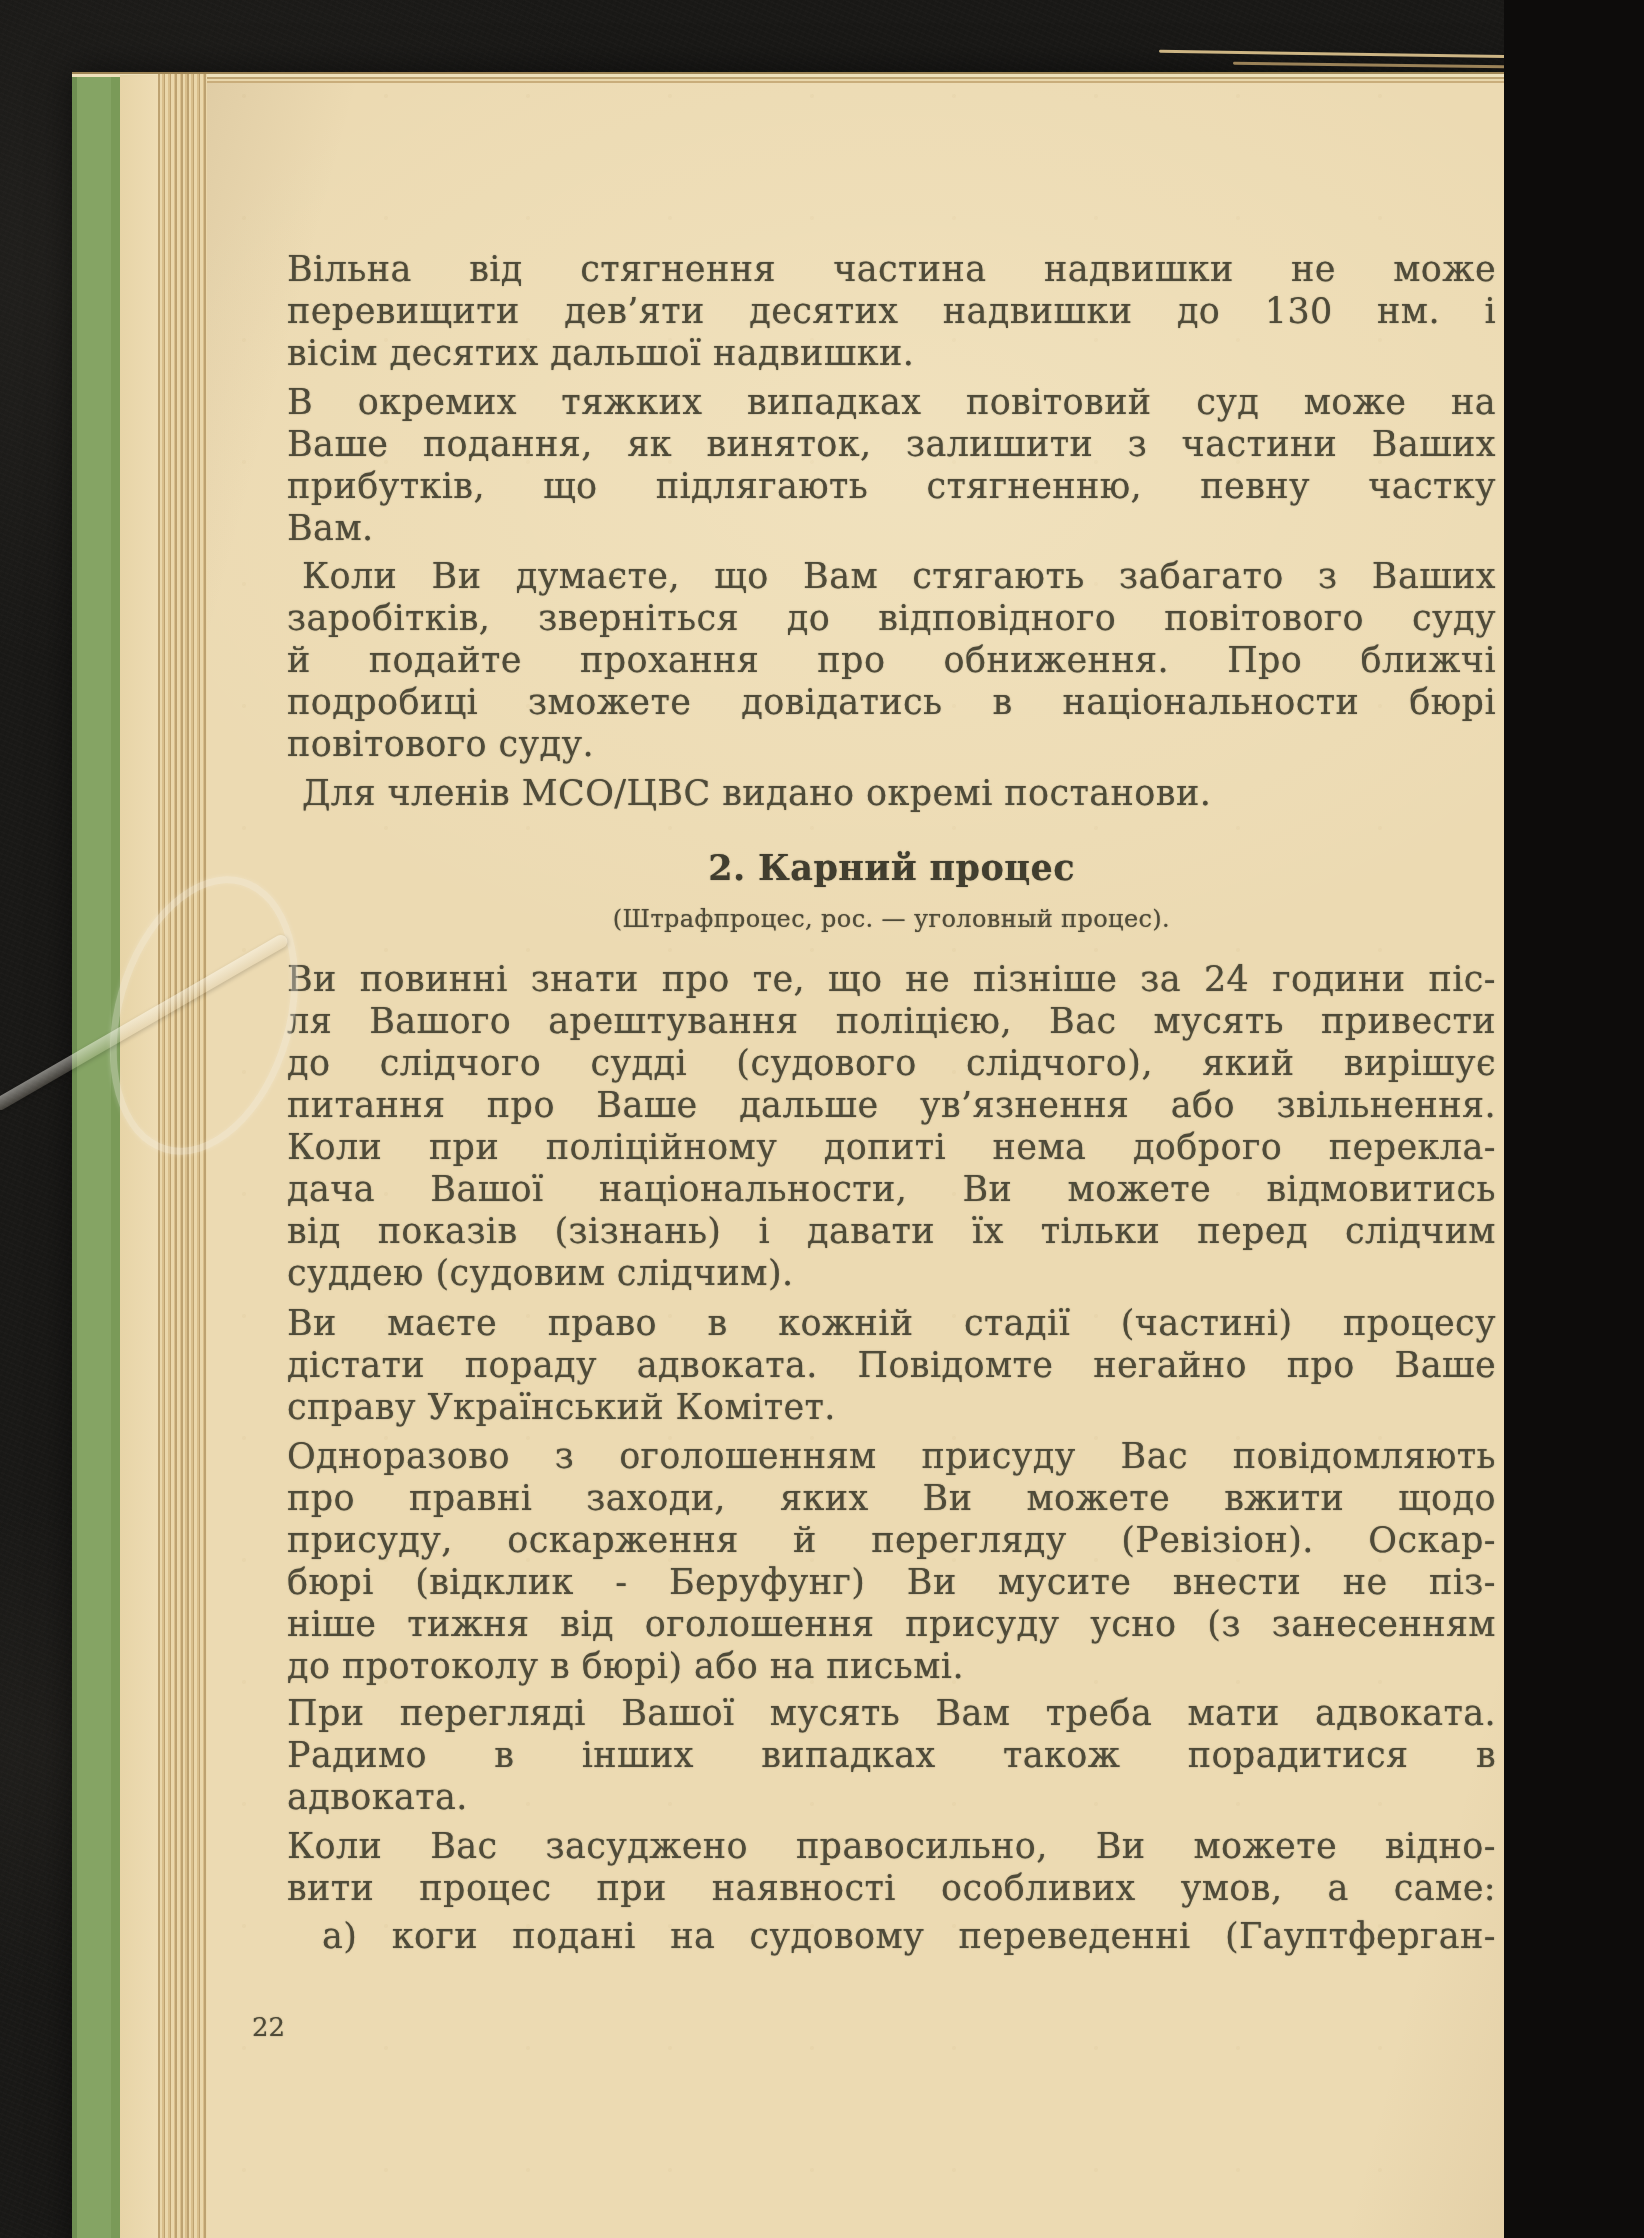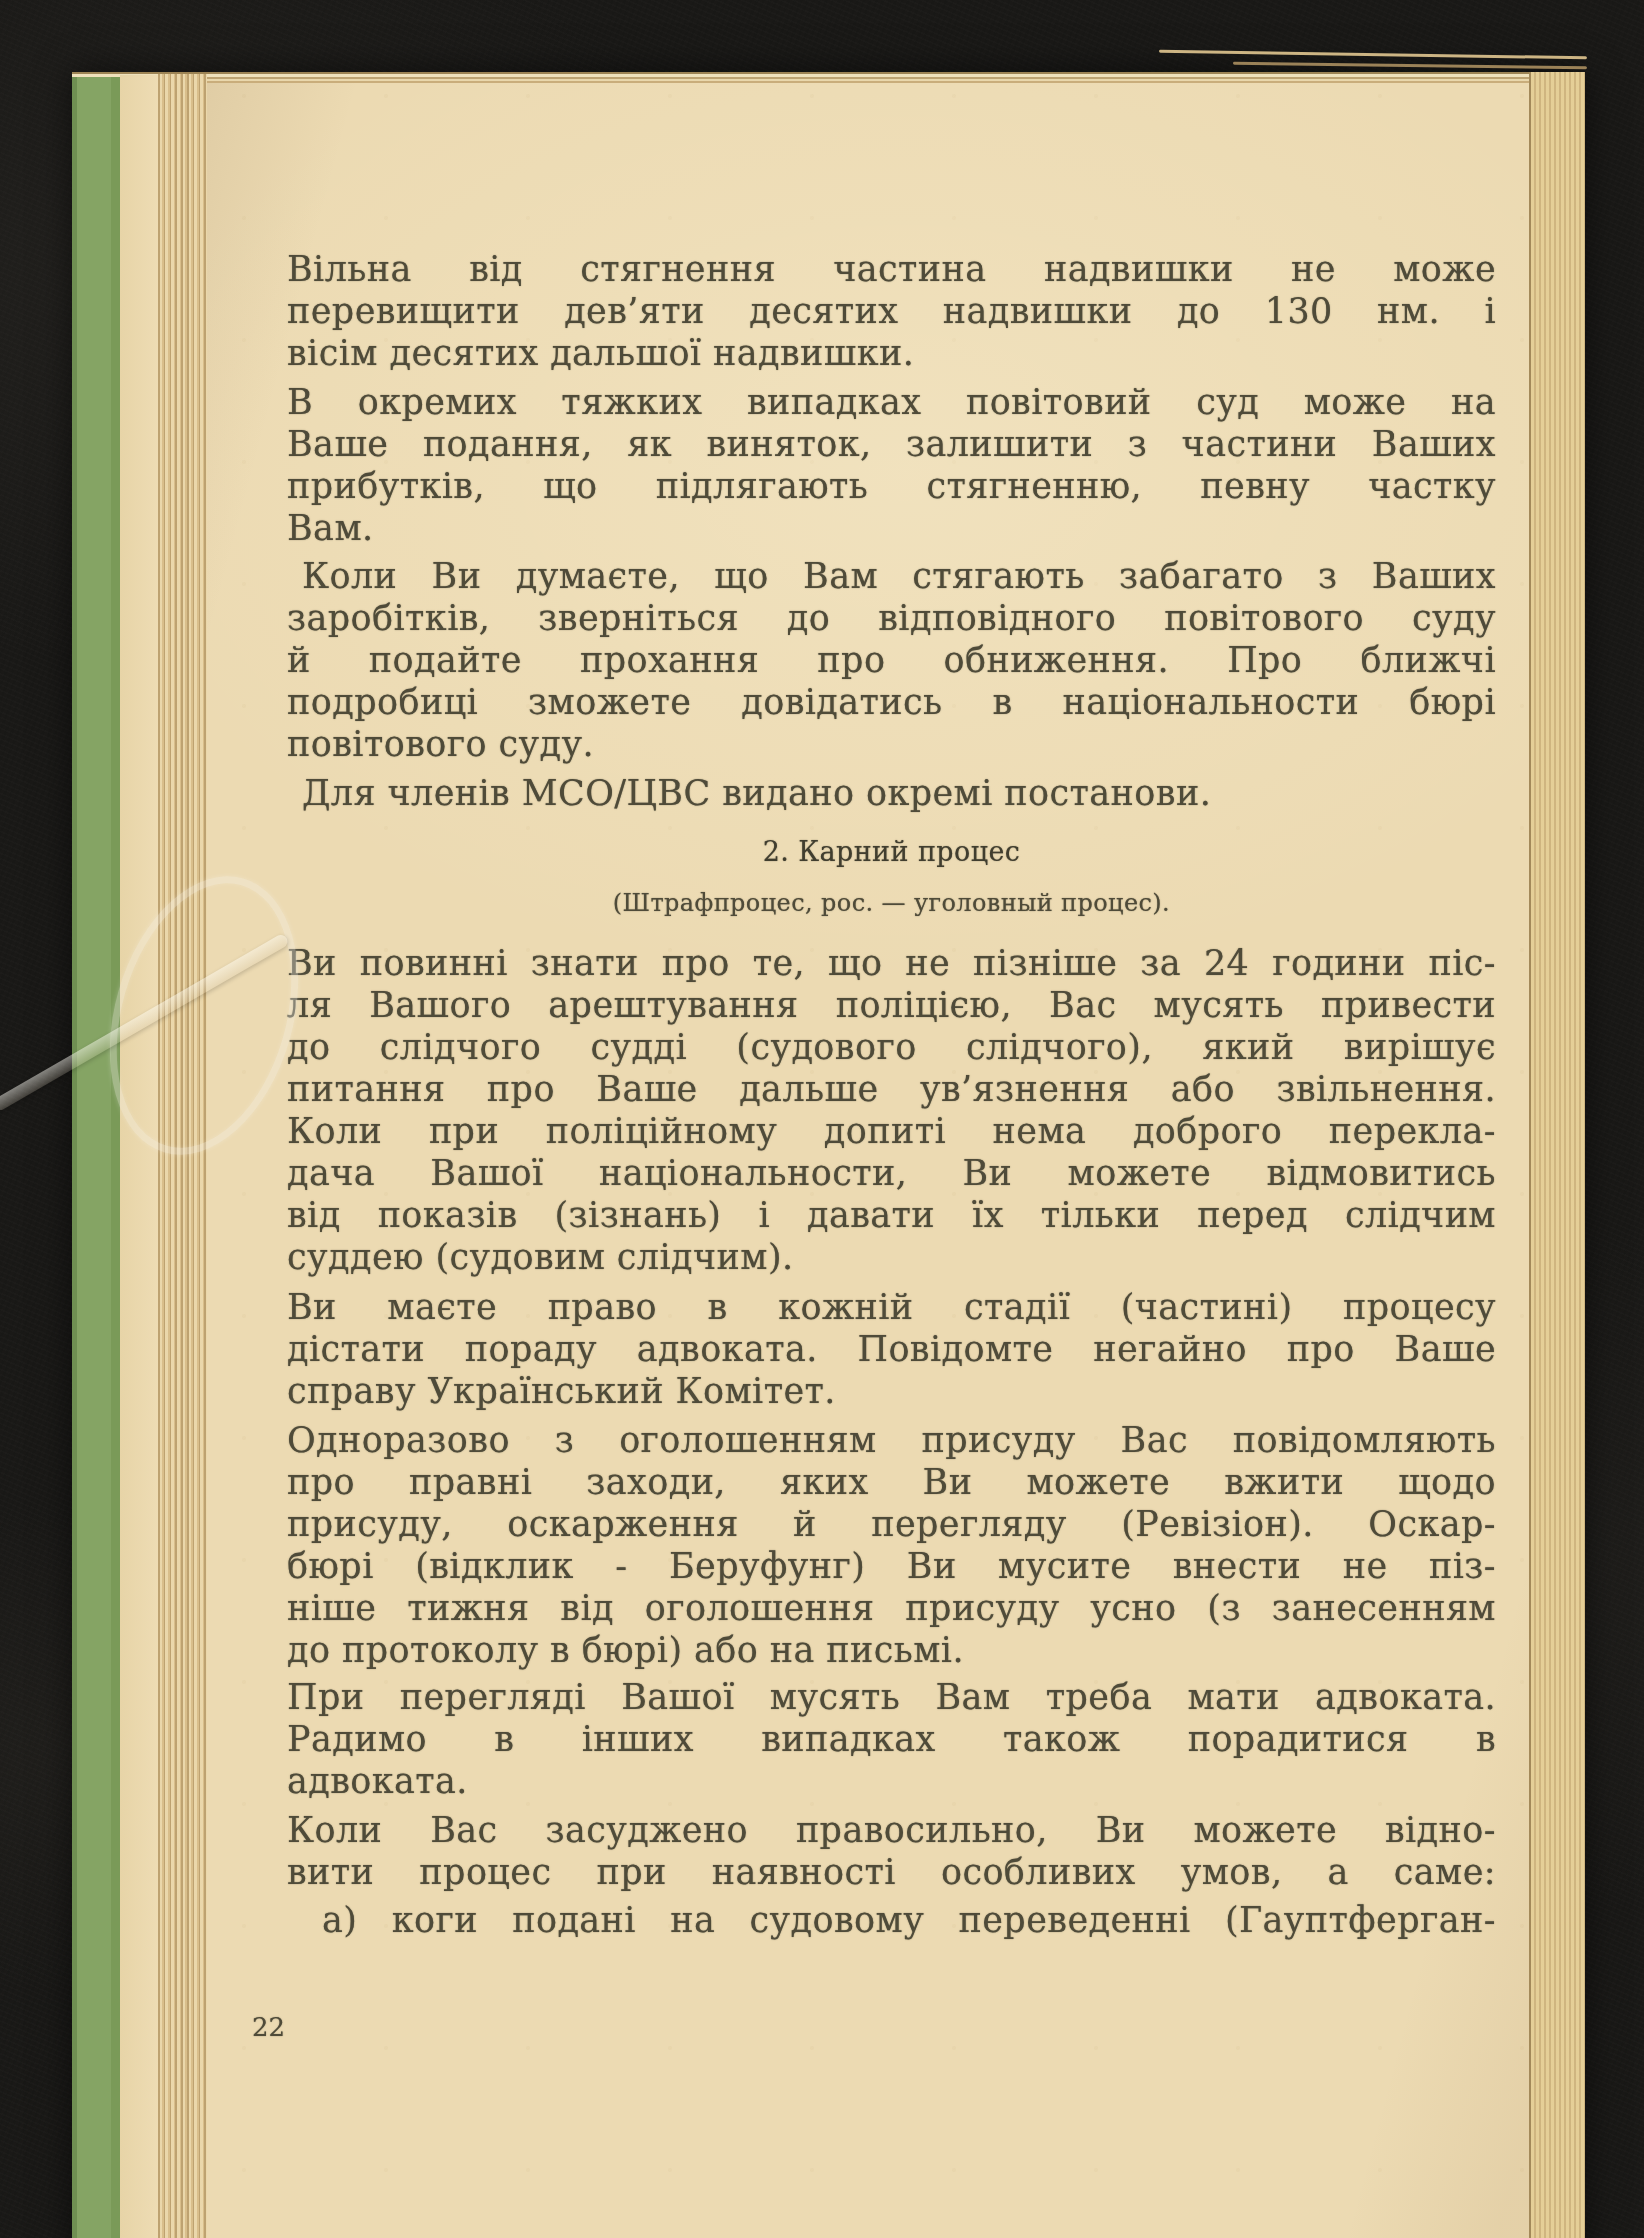--- a/index.html
+++ b/index.html
@@ -1,17 +1,17 @@
 <!DOCTYPE html>
 <html style="font-size:13px"><head>
 <meta charset="utf-8">
 <style>
   html,body{margin:0;padding:0;background:#0d0c0b;}
   .photo{
-    position:relative;width:1644px;height:2239px;overflow:hidden;
+    position:relative;width:1504px;height:2239px;overflow:hidden;
     background:
       radial-gradient(987px 658px at 8% 12%, rgba(70,66,60,.18), transparent 60%),
       radial-gradient(740px 575px at 96% 70%, rgba(60,56,50,.14), transparent 60%),
       radial-gradient(575px 411px at 4% 78%, rgba(90,84,74,.10), transparent 60%),
       repeating-linear-gradient(23deg, rgba(255,255,255,.012) 0 1.6px, transparent 1.6px 5px),
       repeating-linear-gradient(113deg, rgba(0,0,0,.06) 0 2.5px, transparent 2.5px 5.8px),
       #1a1917;
     font-family:"DejaVu Serif","Liberation Serif",serif;
   }
   .book{
@@ -75,21 +75,21 @@
     position:absolute;left:215px;top:176px;width:1209px;
     color:#4f4b39;font-size:35px;line-height:42px;letter-spacing:0.4px;
     text-shadow:0 0 1.2px rgba(78,74,56,.75);
   }
   .para{margin:6.6px 0 0 0;}
   .para:first-child{margin-top:0;}
   .line{text-align:justify;text-align-last:justify;}
   .line.last{text-align-last:left;}
   .indent-sm{padding-left:15px;}
   .list-line{padding-left:35px;}
-  .heading{margin-top:17px;text-align:center;font-weight:normal;color:#413e2f;font-size:27px;line-height:41px;}
+  .heading{margin-top:33px;text-align:center;font-weight:bold;color:#413e2f;font-size:35px;line-height:41px;}
   .subheading{margin-top:11.5px;text-align:center;font-size:24px;line-height:41px;}
   .after-sub{margin-top:18px;}
   .mt10{margin-top:8.2px;}
   .mt6{margin-top:5px;}
   .page-number{
     position:absolute;left:180px;top:1940px;color:#4f4b39;font-size:26px;
     text-shadow:0 0 1.2px rgba(78,74,56,.75);
   }
 </style>
 </head>

